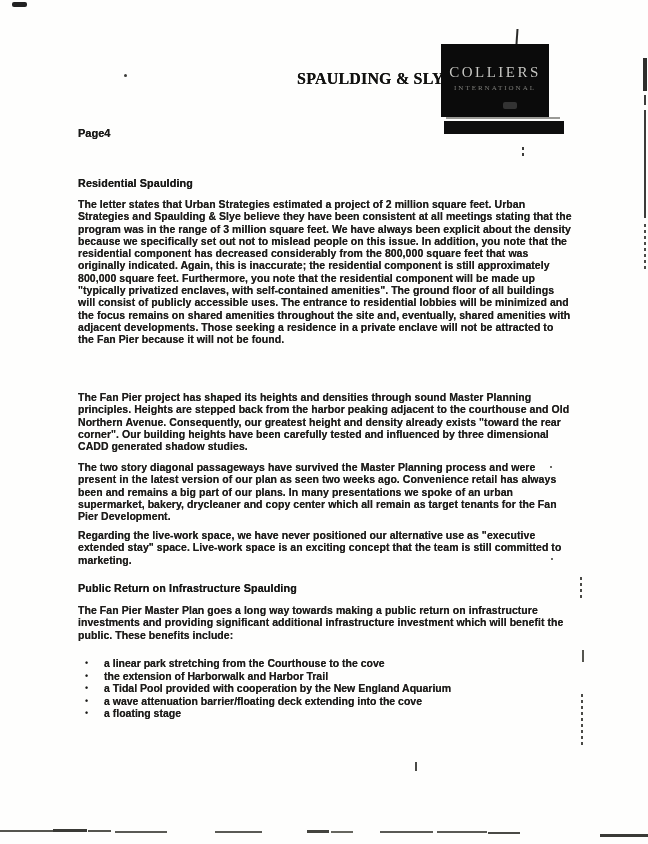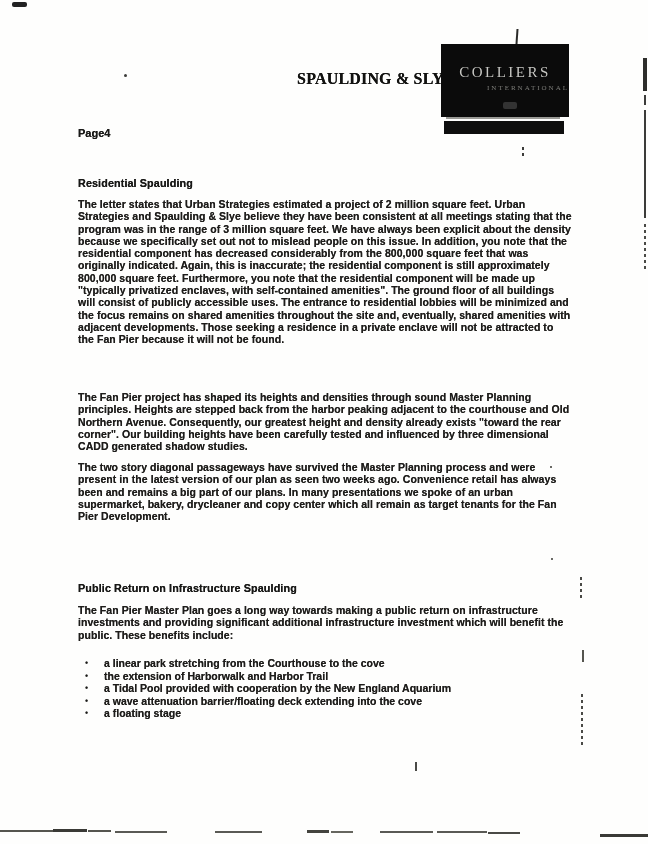--- a/index.html
+++ b/index.html
@@ -10,32 +10,32 @@
     font-family:"Liberation Sans", sans-serif; color:#1e1d1b;
   }
   
   .wordmark {
     position:absolute; left:288px; top:69px; width:152px; text-align:right;
     font-family:"Liberation Serif", serif; font-weight:bold; font-size:17px;
     letter-spacing:.2px; color:#121210; transform:scaleX(.94); transform-origin:right center;
     text-shadow:0 0 .6px #222; white-space:nowrap;
   }
   .logo-box {
-    position:absolute; left:441px; top:44px; width:128px; height:73px;
+    position:absolute; left:441px; top:44px; width:108px; height:73px;
     background:#0b0b0b; text-align:center;
   }
   .logo-line1 {
     position:absolute; left:0; right:0; top:20px;
     font-family:"Liberation Serif", serif; font-size:15px; letter-spacing:2.5px;
     color:#c7c7c3; white-space:nowrap; text-shadow:0 0 1px #000;
   }
   .logo-line2 {
     position:absolute; left:0; right:0; top:40px;
     font-family:"Liberation Serif", serif; font-size:7px; letter-spacing:2px;
-    color:#7e7e7a; white-space:nowrap;text-align:right;
+    color:#7e7e7a; white-space:nowrap;
   }
   .logo-box-noise { position:absolute; left:62px; top:58px; width:14px; height:7px; background:#555; opacity:.55; border-radius:2px; }
   .logo-underline { position:absolute; left:446px; top:117px; width:114px; height:2px; background:#9a9a96; }
   .logo-bar { position:absolute; left:444px; top:121px; width:120px; height:13px; background:#0e0e0e; }
   .page-label {
     position:absolute; left:78px; top:127px;
     font-weight:bold; font-size:11px; color:#1a1a18; text-shadow:0 0 .5px #222;
   }
   
   .block { position:absolute; left:78px; width:494px;font-weight:bold; }
@@ -69,20 +69,21 @@
   <div class="logo-underline"></div>
   <div class="logo-bar"></div>
 
   <div class="page-label">Page4</div>
 
   <div class="block h" style="top:177px">Residential Spaulding</div>
   <div class="block p" style="top:198px">The letter states that Urban Strategies estimated a project of 2 million square feet. Urban Strategies and Spaulding &amp; Slye believe they have been consistent at all meetings stating that the program was in the range of 3 million square feet. We have always been explicit about the density because we specifically set out not to mislead people on this issue. In addition, you note that the residential component has decreased considerably from the 800,000 square feet that was originally indicated. Again, this is inaccurate; the residential component is still approximately 800,000 square feet. Furthermore, you note that the residential component will be made up "typically privatized enclaves, with self-contained amenities". The ground floor of all buildings will consist of publicly accessible uses. The entrance to residential lobbies will be minimized and the focus remains on shared amenities throughout the site and, eventually, shared amenities with adjacent developments. Those seeking a residence in a private enclave will not be attracted to the Fan Pier because it will not be found.</div>
 
   <div class="block p" style="top:391px">The Fan Pier project has shaped its heights and densities through sound Master Planning principles. Heights are stepped back from the harbor peaking adjacent to the courthouse and Old Northern Avenue. Consequently, our greatest height and density already exists "toward the rear corner". Our building heights have been carefully tested and influenced by three dimensional CADD generated shadow studies.</div>
   <div class="block p" style="top:461px">The two story diagonal passageways have survived the Master Planning process and were present in the latest version of our plan as seen two weeks ago. Convenience retail has always been and remains a big part of our plans. In many presentations we spoke of an urban supermarket, bakery, drycleaner and copy center which all remain as target tenants for the Fan Pier Development.</div>
+  <div class="block p" style="top:529px">Regarding the live-work space, we have never positioned our alternative use as "executive extended stay" space. Live-work space is an exciting concept that the team is still committed to marketing.</div>
 
   <div class="block h" style="top:582px">Public Return on Infrastructure Spaulding</div>
   <div class="block p" style="top:604px">The Fan Pier Master Plan goes a long way towards making a public return on infrastructure investments and providing significant additional infrastructure investment which will benefit the public. These benefits include:</div>
 
   <div class="block bullets" style="top:657px">
 
       <div class="bullet-row">
         <span class="bullet-dot">•</span>
         <span class="bullet-text">a linear park stretching from the Courthouse to the cove</span>
       </div>

